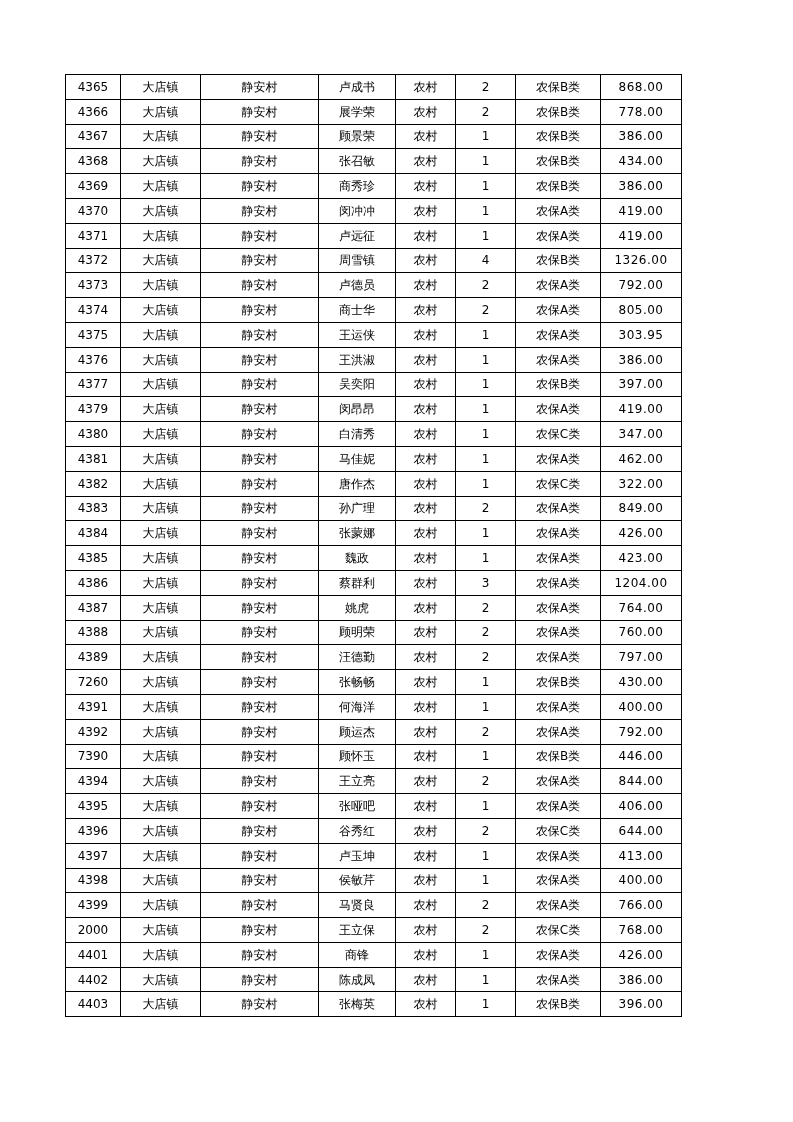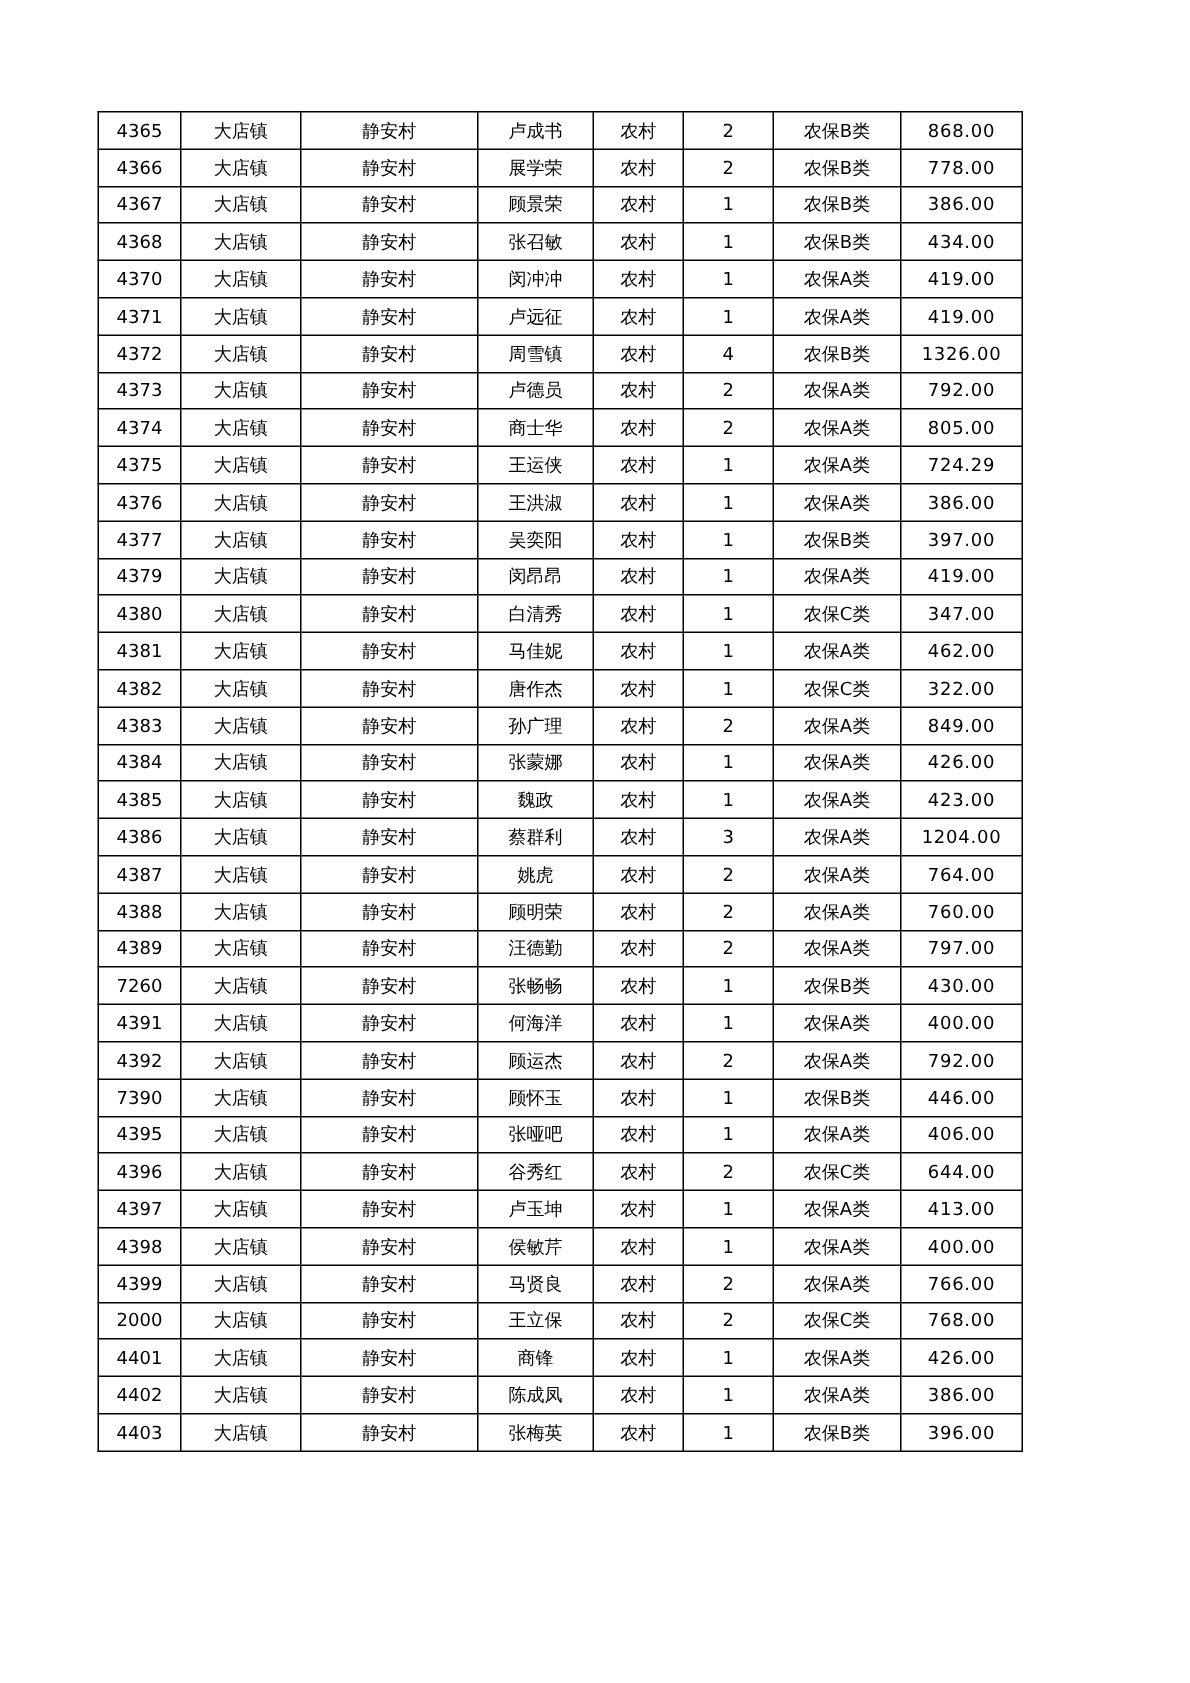--- a/index.html
+++ b/index.html
@@ -94,20 +94,30 @@
           <td class="cell-row-id">4368</td>
           <td class="cell-town">大店镇</td>
           <td class="cell-village">静安村</td>
           <td class="cell-person-name">张召敏</td>
           <td class="cell-residence-type">农村</td>
           <td class="cell-person-count">1</td>
           <td class="cell-insurance-category">农保B类</td>
           <td class="cell-amount">434.00</td>
         </tr>
         <tr>
+          <td class="cell-row-id">4369</td>
+          <td class="cell-town">大店镇</td>
+          <td class="cell-village">静安村</td>
+          <td class="cell-person-name">商秀珍</td>
+          <td class="cell-residence-type">农村</td>
+          <td class="cell-person-count">1</td>
+          <td class="cell-insurance-category">农保B类</td>
+          <td class="cell-amount">386.00</td>
+        </tr>
+        <tr>
           <td class="cell-row-id">4370</td>
           <td class="cell-town">大店镇</td>
           <td class="cell-village">静安村</td>
           <td class="cell-person-name">闵冲冲</td>
           <td class="cell-residence-type">农村</td>
           <td class="cell-person-count">1</td>
           <td class="cell-insurance-category">农保A类</td>
           <td class="cell-amount">419.00</td>
         </tr>
         <tr>
@@ -151,21 +161,21 @@
           <td class="cell-amount">805.00</td>
         </tr>
         <tr>
           <td class="cell-row-id">4375</td>
           <td class="cell-town">大店镇</td>
           <td class="cell-village">静安村</td>
           <td class="cell-person-name">王运侠</td>
           <td class="cell-residence-type">农村</td>
           <td class="cell-person-count">1</td>
           <td class="cell-insurance-category">农保A类</td>
-          <td class="cell-amount">724.29</td>
+          <td class="cell-amount">303.95</td>
         </tr>
         <tr>
           <td class="cell-row-id">4376</td>
           <td class="cell-town">大店镇</td>
           <td class="cell-village">静安村</td>
           <td class="cell-person-name">王洪淑</td>
           <td class="cell-residence-type">农村</td>
           <td class="cell-person-count">1</td>
           <td class="cell-insurance-category">农保A类</td>
           <td class="cell-amount">386.00</td>
@@ -322,20 +332,30 @@
         </tr>
         <tr>
           <td class="cell-row-id">7390</td>
           <td class="cell-town">大店镇</td>
           <td class="cell-village">静安村</td>
           <td class="cell-person-name">顾怀玉</td>
           <td class="cell-residence-type">农村</td>
           <td class="cell-person-count">1</td>
           <td class="cell-insurance-category">农保B类</td>
           <td class="cell-amount">446.00</td>
+        </tr>
+        <tr>
+          <td class="cell-row-id">4394</td>
+          <td class="cell-town">大店镇</td>
+          <td class="cell-village">静安村</td>
+          <td class="cell-person-name">王立亮</td>
+          <td class="cell-residence-type">农村</td>
+          <td class="cell-person-count">2</td>
+          <td class="cell-insurance-category">农保A类</td>
+          <td class="cell-amount">844.00</td>
         </tr>
         <tr>
           <td class="cell-row-id">4395</td>
           <td class="cell-town">大店镇</td>
           <td class="cell-village">静安村</td>
           <td class="cell-person-name">张哑吧</td>
           <td class="cell-residence-type">农村</td>
           <td class="cell-person-count">1</td>
           <td class="cell-insurance-category">农保A类</td>
           <td class="cell-amount">406.00</td>

